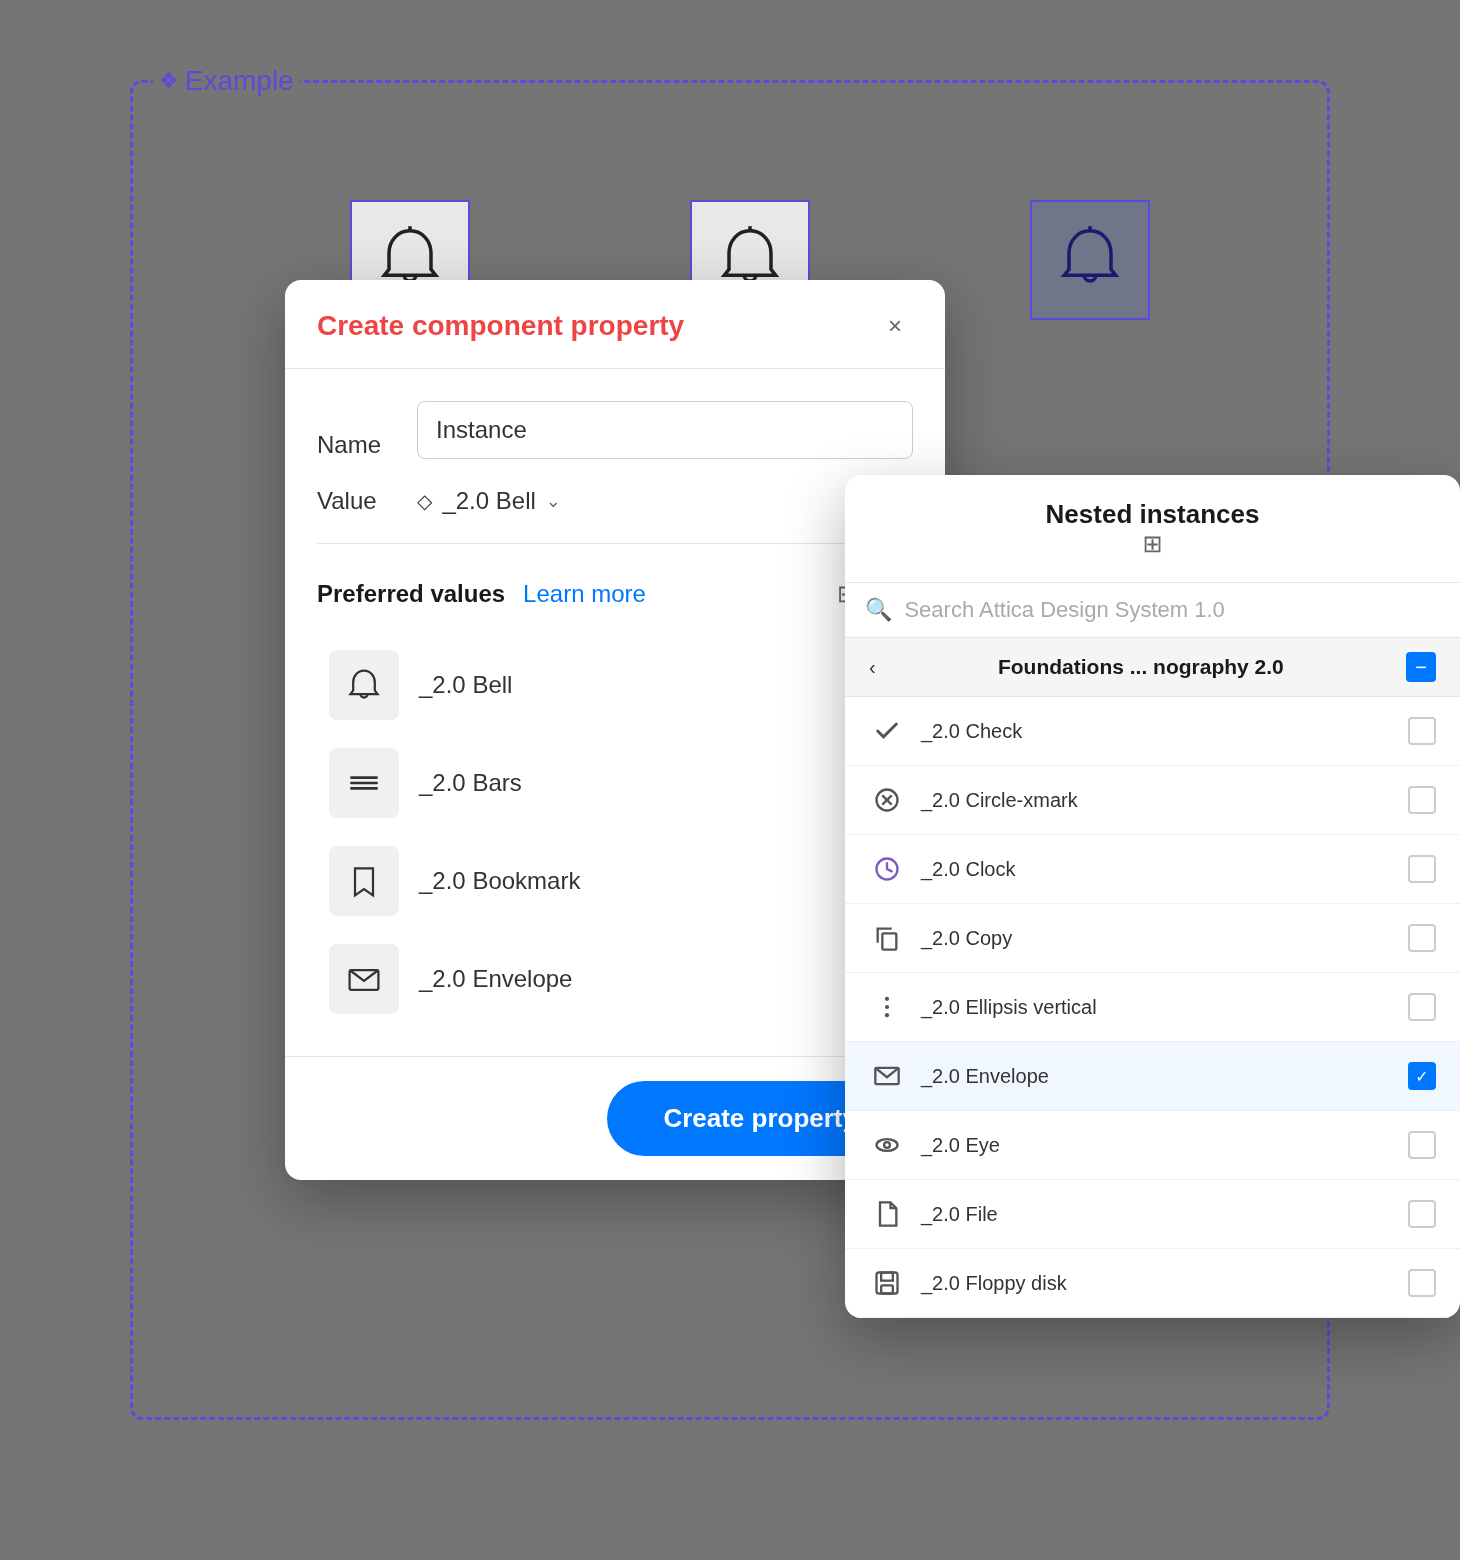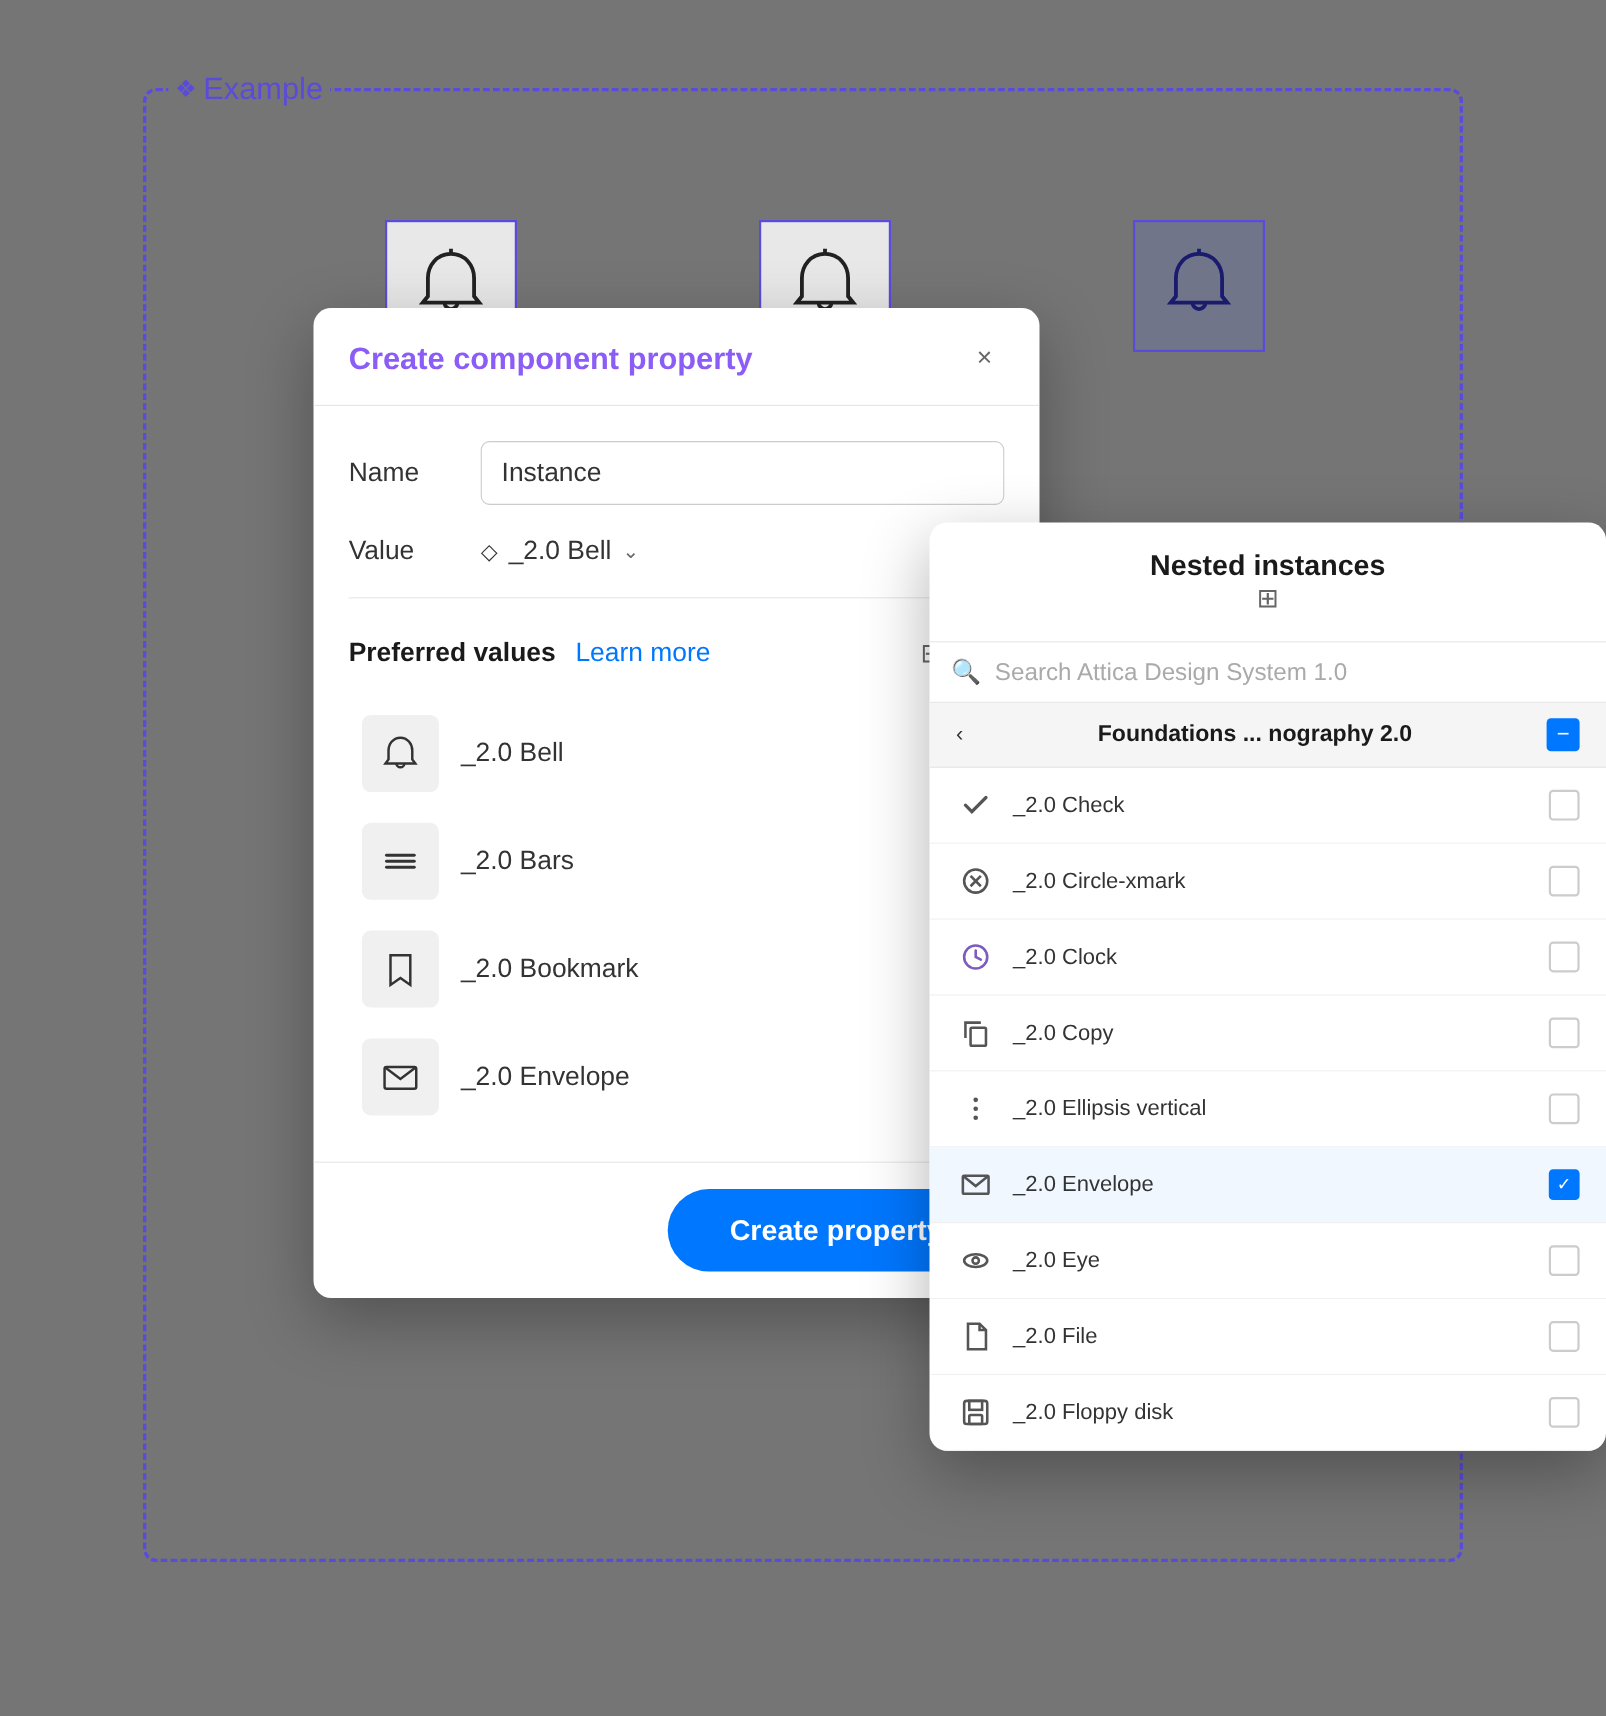--- a/index.html
+++ b/index.html
@@ -99,44 +99,43 @@
       display: flex;
       align-items: center;
       justify-content: space-between;
       padding: 28px 32px 24px;
       border-bottom: 1px solid #e5e5e5;
     }
 
     .dialog-title {
       font-size: 28px;
       font-weight: 600;
-      color: #8b5cf6;
+      color: #ef4444;
     }
 
     .close-btn {
       width: 36px;
       height: 36px;
       display: flex;
       align-items: center;
       justify-content: center;
       cursor: pointer;
       color: #666;
       font-size: 24px;
       border-radius: 50%;
     }
 
     .dialog-body {
       padding: 32px;
     }
 
     .field-row {
       display: flex;
-      align-items: center;
+      align-items: flex-end;
       margin-bottom: 28px;
-      gap: 20px;
     }
 
     .field-label {
       font-size: 24px;
       color: #333;
       width: 100px;
       flex-shrink: 0;
     }
 
     .field-input {

